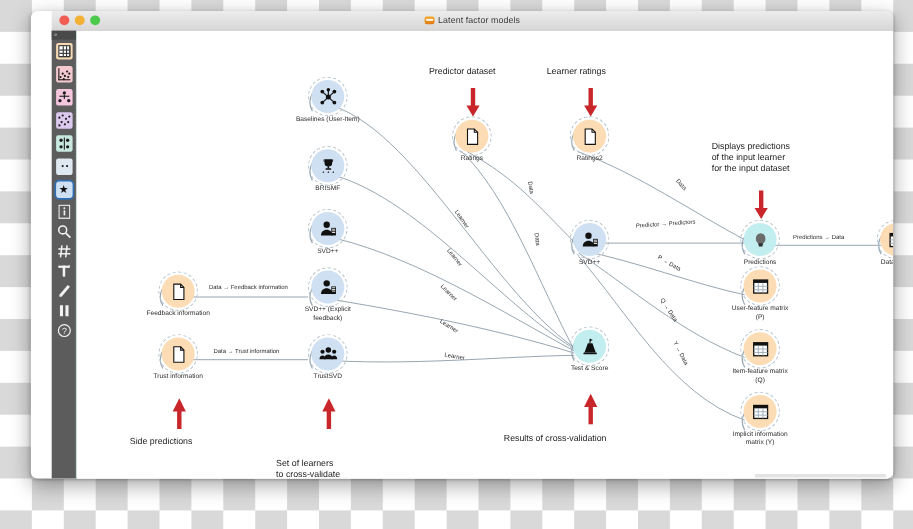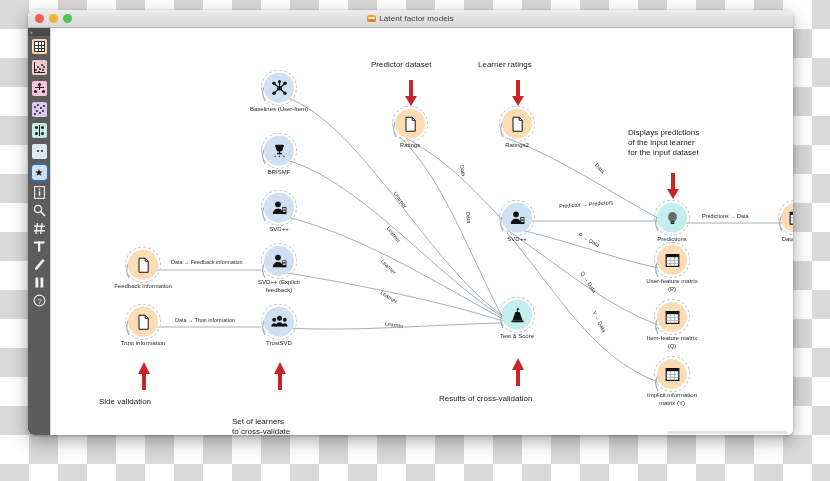--- a/index.html
+++ b/index.html
@@ -10,20 +10,21 @@
       repeating-conic-gradient(#ffffff 0% 25%, #d9d9d9 0% 50%) 0 0/58px 58px;
   }
   #root{position:relative;width:830px;height:481px;}
 
   
   .window{
     position:absolute;left:28px;top:10px;width:765px;height:425px;
     background:#fff;border-radius:6px;
     box-shadow:0 6px 18px rgba(0,0,0,.33), 0 1px 3px rgba(0,0,0,.25);
     overflow:hidden;
+    padding-left:19px;
   }
   .titlebar{
     position:relative;height:17px;
     background:linear-gradient(#ececec,#d8d8d8);
     border-bottom:1px solid #b4b4b4;
     display:flex;align-items:center;
   }
   .lights{display:flex;gap:5px;margin-left:7px;}
   .light{width:9px;height:9px;border-radius:50%;}
   .l-red{background:#f15d53;}
@@ -653,21 +654,21 @@
           <div class="ann" style="left:577px;top:100px">Displays predictions
 of the input learner
 for the input dataset</div>
           <svg class="arrow" style="left:615px;top:145px" width="14" height="26" viewBox="0 0 14 26">
               <g fill="#c8262a">
                 <rect x="5" y="0" width="4" height="18"></rect>
                 <polygon points="7,26 1,16 13,16"></polygon>
               </g>
             </svg>
 
-          <div class="ann" style="left:48px;top:369px">Side validation</div>
+          <div class="ann" style="left:48px;top:369px">Side predictions</div>
           <svg class="arrow" style="left:86px;top:334px" width="14" height="28" viewBox="0 0 14 28">
               <g fill="#c8262a">
                 <rect x="5" y="10" width="4" height="18"></rect>
                 <polygon points="7,0 1,12 13,12"></polygon>
               </g>
             </svg>
 
           <div class="ann" style="left:181px;top:389px">Set of learners
 to cross-validate</div>
           <svg class="arrow" style="left:222px;top:334px" width="14" height="28" viewBox="0 0 14 28">

